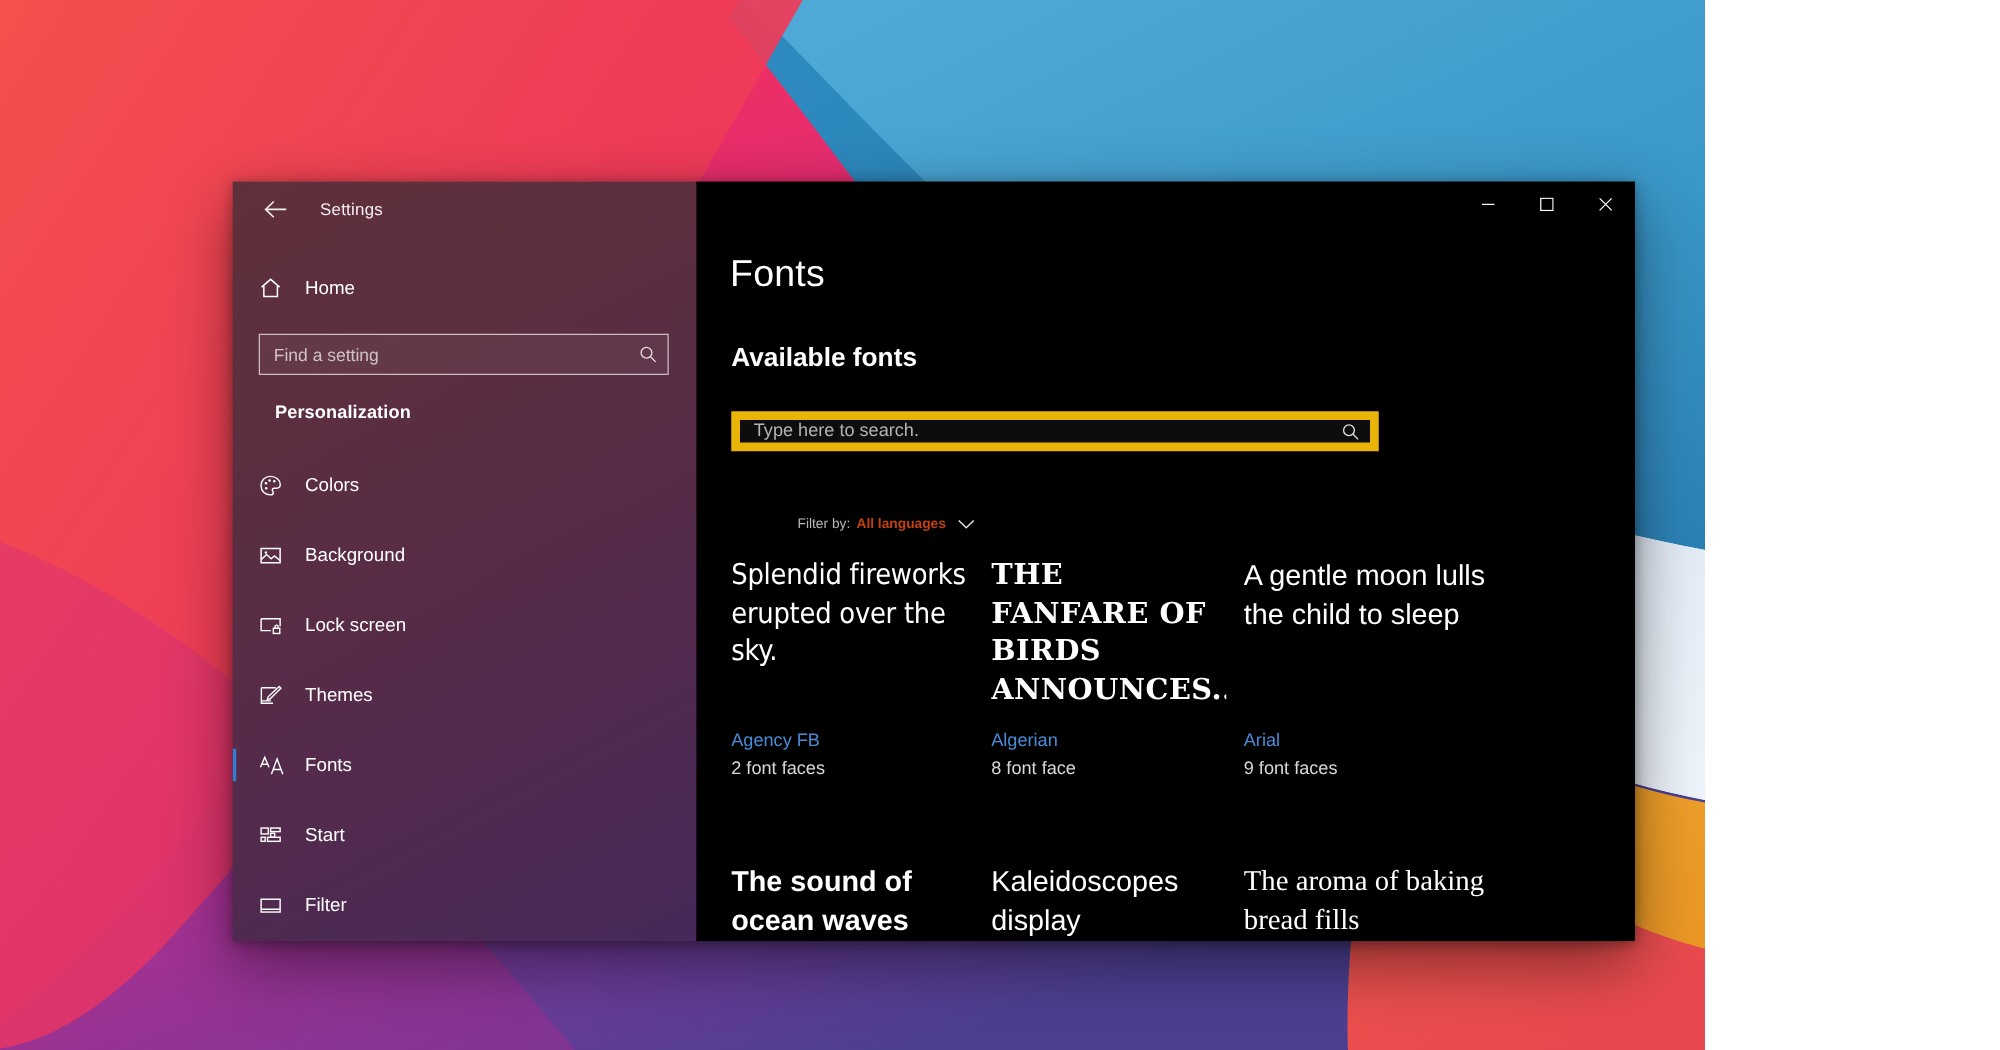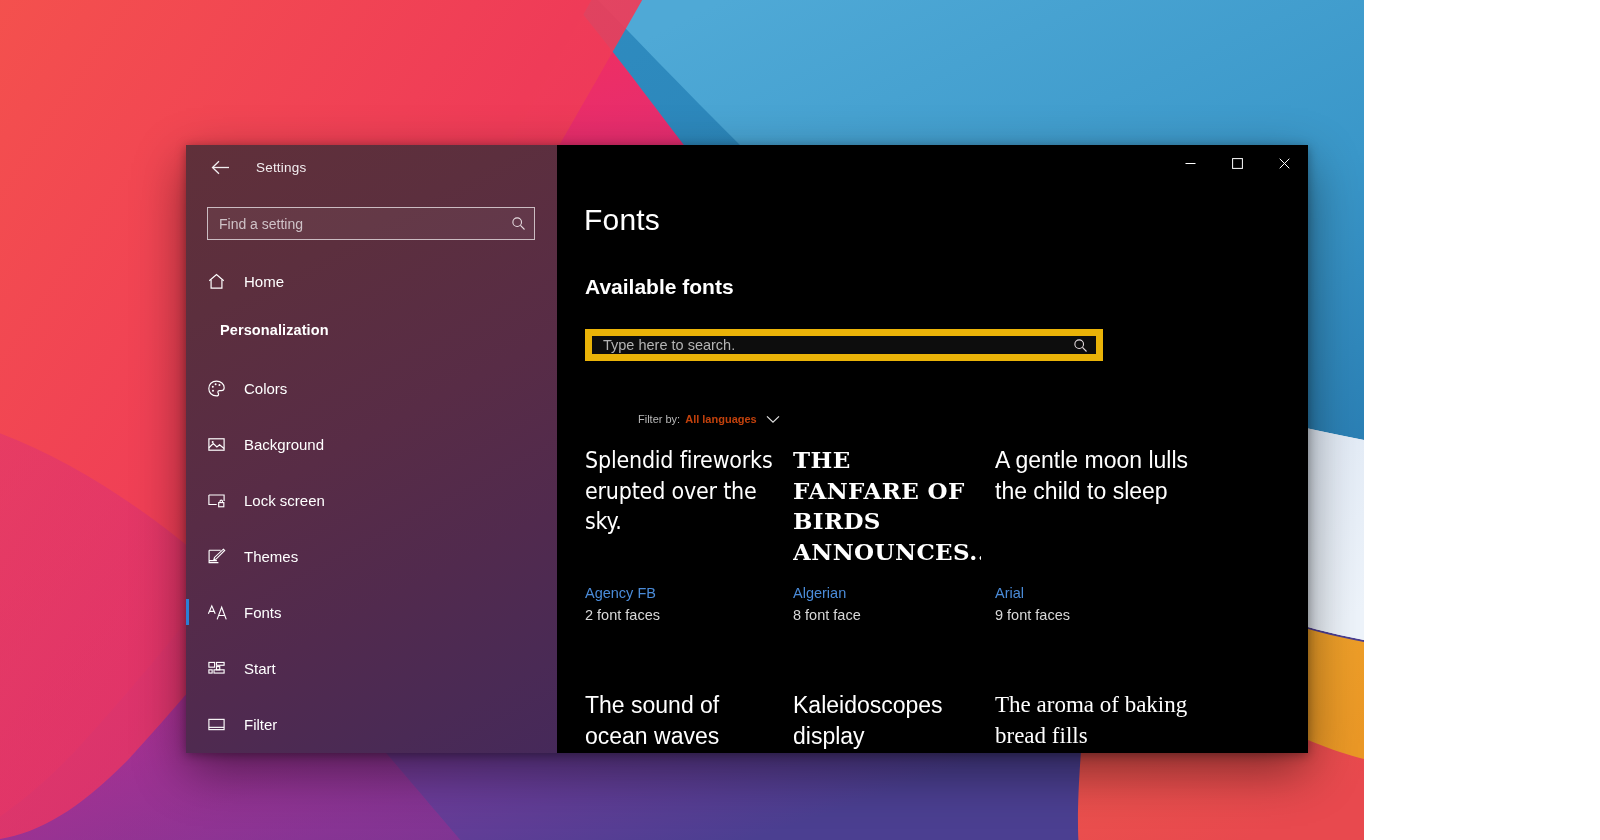--- a/index.html
+++ b/index.html
@@ -203,21 +203,21 @@
     line-height: 1.5;
   }
 
   
   .tf-condensed { font-family: "Liberation Sans Narrow", "DejaVu Sans Condensed", "Liberation Sans", sans-serif;
                   font-stretch: condensed; letter-spacing: -0.2px; }
   .tf-decorative { font-family: "DejaVu Serif", "Liberation Serif", serif;
                    font-variant: small-caps; text-transform: uppercase; font-weight: bold;
                    letter-spacing: .4px; font-size: 20px; }
   .tf-sans { font-family: "Liberation Sans", sans-serif; }
-  .tf-sans-bold { font-family: "Liberation Sans", sans-serif; font-weight: normal; }
+  .tf-sans-bold { font-family: "Liberation Sans", sans-serif; font-weight: bold; }
   .tf-serif { font-family: "Liberation Serif", serif; }
 </style>
 </head>
 <body>
 
 <div id="desktop">
 
   <svg id="wallpaper" viewBox="0 0 1600 840" preserveAspectRatio="none">
     <defs>
       <linearGradient id="gBase" x1="0" y1="0" x2="0.55" y2="1">
@@ -289,40 +289,40 @@
       <div id="sidebar-titlebar">
         <div class="back-arrow">
           <svg width="19" height="15" viewBox="0 0 19 15" fill="none" stroke="currentColor" stroke-width="1.3">
             <path d="M18 7.5 H2"></path>
             <path d="M8 1.2 L1.5 7.5 L8 13.8"></path>
           </svg>
         </div>
         <div id="settings-title">Settings</div>
       </div>
 
+      <div id="home-row">
+        <span class="icon">
+          <svg width="19" height="19" viewBox="0 0 20 20" fill="none" stroke="currentColor" stroke-width="1.25">
+            <path d="M2.4 9.2 L10 2.6 L17.6 9.2"></path>
+            <path d="M4.3 8.2 V17 H15.7 V8.2"></path>
+          </svg>
+        </span>
+        <span class="label">Home</span>
+      </div>
+
       <div id="find-setting-box">
         <input id="find-setting-input" type="text" placeholder="Find a setting" style="">
         <span class="search-glyph">
           <svg width="15" height="15" viewBox="0 0 16 16" fill="none" stroke="currentColor" stroke-width="1.15">
             <circle cx="6.6" cy="6.6" r="4.6"></circle>
             <path d="M10.1 10.1 L14.4 14.4"></path>
           </svg>
         </span>
       </div>
 
-      <div id="home-row">
-        <span class="icon">
-          <svg width="19" height="19" viewBox="0 0 20 20" fill="none" stroke="currentColor" stroke-width="1.25">
-            <path d="M2.4 9.2 L10 2.6 L17.6 9.2"></path>
-            <path d="M4.3 8.2 V17 H15.7 V8.2"></path>
-          </svg>
-        </span>
-        <span class="label">Home</span>
-      </div>
-
       <div id="category-heading">Personalization</div>
 
       <div id="nav-list">
 
         <div class="nav-item">
 
           <span class="icon">
             <svg width="19" height="19" viewBox="0 0 20 20" fill="none" stroke="currentColor" stroke-width="1.2">
               <path d="M10 2.2 C5.1 2.2 1.9 5.6 1.9 10 C1.9 14.4 5.1 17.8 10 17.8 C11.5 17.8 12.2 16.9 12.2 16 C12.2 15.1 11.4 14.6 11.4 13.7 C11.4 12.8 12.2 12.2 13.2 12.2 L15 12.2 C16.8 12.2 18.1 10.9 18.1 9.1 C18.1 5.3 14.5 2.2 10 2.2 Z"></path>
               <circle cx="6.1" cy="8.1" r="1.05" fill="currentColor" stroke="none"></circle>

